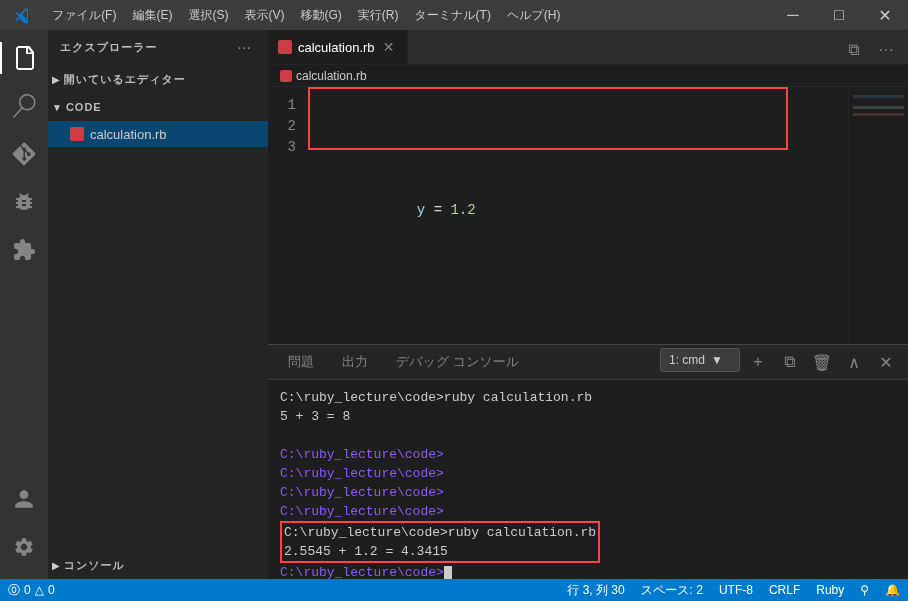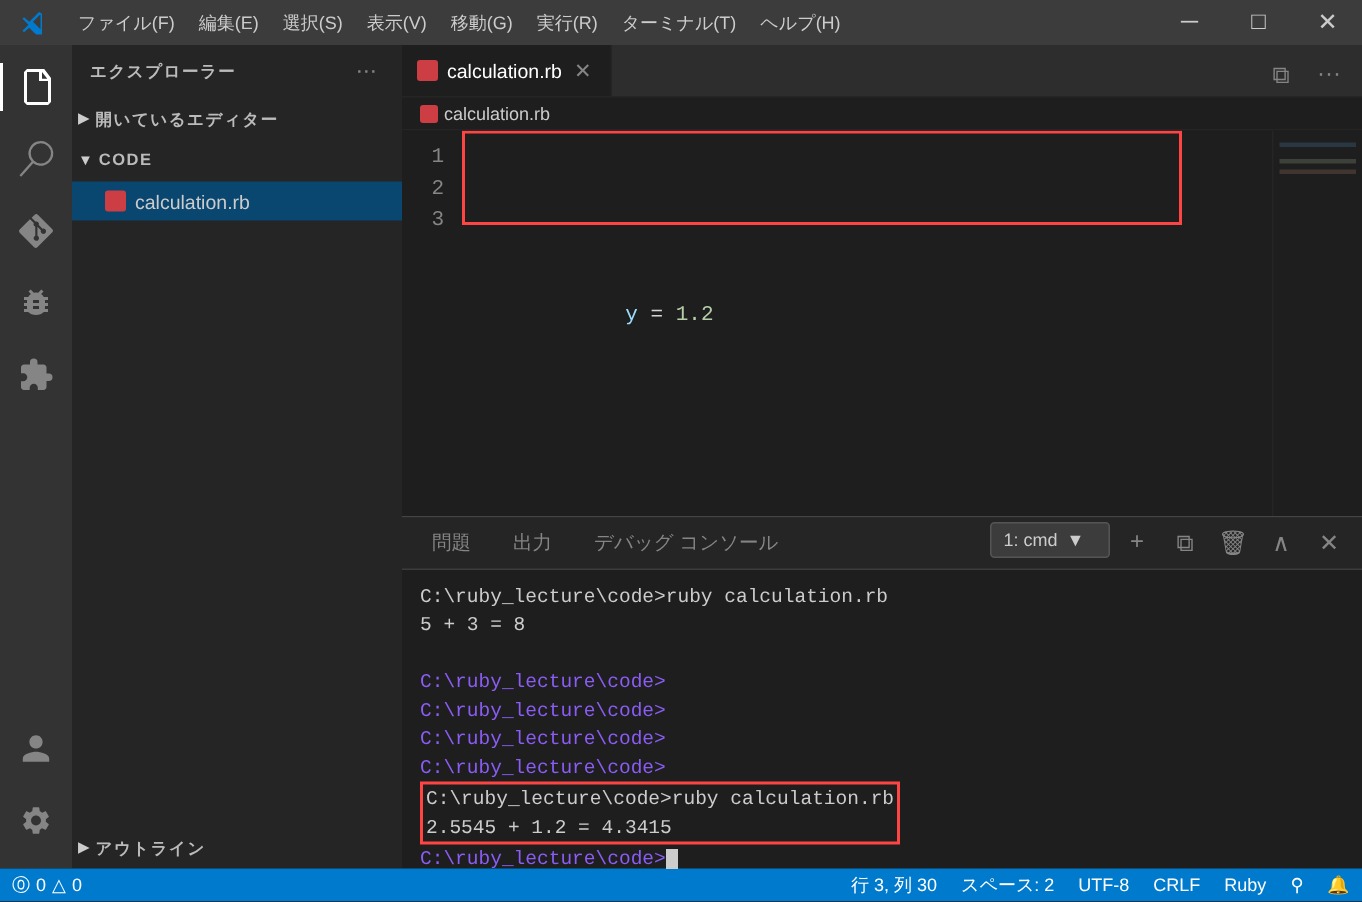--- a/index.html
+++ b/index.html
@@ -536,21 +536,21 @@
       </div>
       <div class="sidebar-item active">
         <div class="file-icon-ruby"></div>
         <span>calculation.rb</span>
       </div>
     </div>
 
     <div class="sidebar-section" style="margin-top: auto;">
       <div class="sidebar-section-header">
         <span class="chevron">▶</span>
-        <span class="section-label">アウトライン</span>
+        <span class="section-label">コンソール</span>
       </div>
     </div>
   </div>
 
   <div id="editor-area">
 
     <div id="tab-bar">
       <div class="tab active">
         <div class="file-icon-ruby"></div>
         <span>calculation.rb</span>

